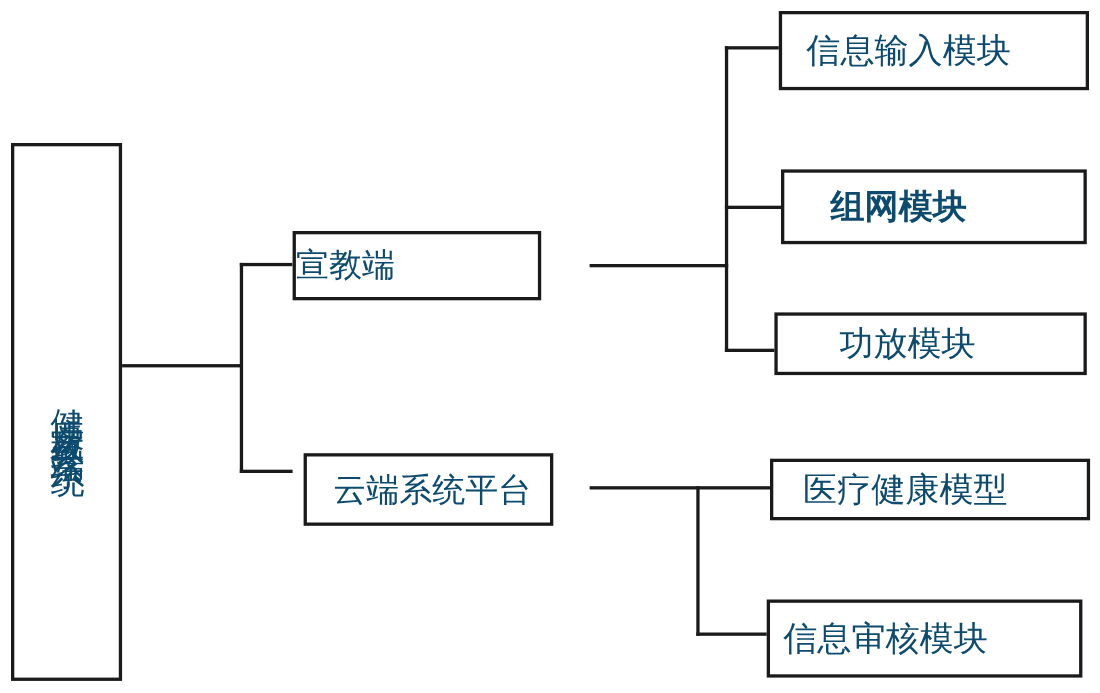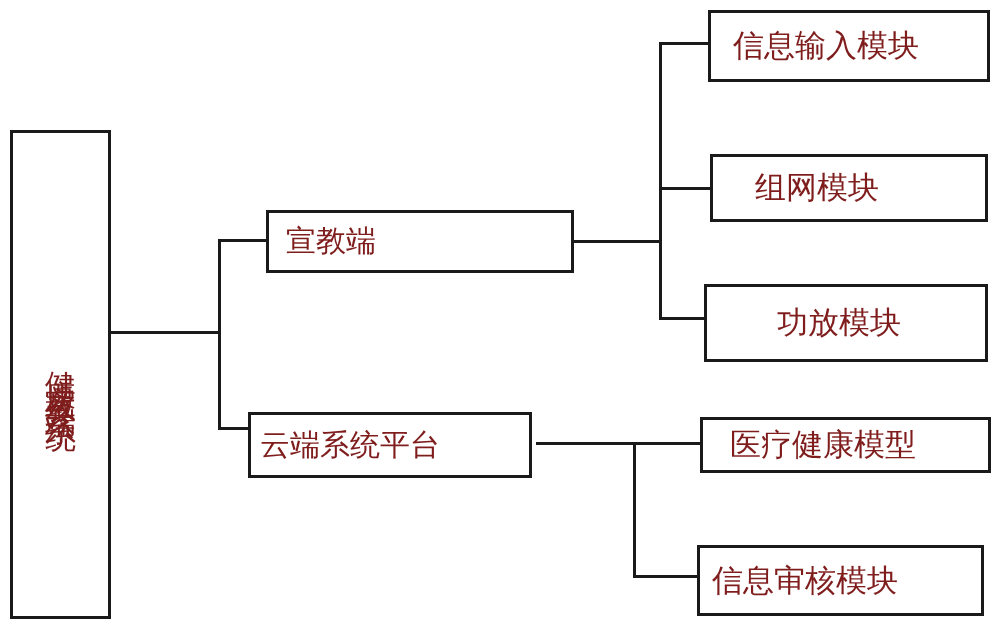--- a/index.html
+++ b/index.html
@@ -17,21 +17,21 @@
     color: #1a1a1a;
   }
   .box {
     position: absolute;
     box-sizing: border-box;
     border: 3px solid #1a1a1a;
     background: #ffffff;
     display: flex;
     align-items: center;
     font-size: 31px;
-    color: #7f1d1d;
+    color: #0c4a6e;
     white-space: nowrap;
     z-index: 2;
   }
   .line {
     position: absolute;
     background: #1a1a1a;
     z-index: 1;
   }
   
   #box-root {
@@ -39,26 +39,26 @@
     justify-content: center;
   }
   #box-root .vlabel {
     writing-mode: vertical-rl;
     text-orientation: upright;
     letter-spacing: 7px;
     font-size: 31px;
     line-height: 1;
   }
   
-  #box-education   { left: 266px; top: 210px; width: 308px; height: 63px; padding-left: 17px; font-size: 30px; font-family: Liberation Serif, serif; }
-  #box-cloud       { left: 248px; top: 412px; width: 284px; height: 66px; padding-left: 9px; font-size: 30px; }
+  #box-education   { left: 266px; top: 210px; width: 226px; height: 63px; font-size: 30px; font-family: Liberation Serif, serif; }
+  #box-cloud       { left: 276px; top: 412px; width: 227px; height: 66px; padding-left: 24px; font-size: 30px; }
   
   #box-info-input  { left: 708px; top: 10px;  width: 282px; height: 72px; padding-left: 22px; }
-  #box-networking  { left: 710px; top: 154px; width: 278px; height: 68px; padding-left: 42px; }
-  #box-amplifier   { left: 704px; top: 284px; width: 284px; height: 78px; padding-left: 70px; }
+  #box-networking  { left: 710px; top: 154px; width: 278px; height: 68px; padding-left: 42px; font-weight: bold; }
+  #box-amplifier   { left: 704px; top: 284px; width: 284px; height: 57px; padding-left: 56px; }
   #box-medical     { left: 700px; top: 417px; width: 291px; height: 56px; padding-left: 27px; }
   #box-info-review { left: 697px; top: 545px; width: 287px; height: 71px; padding-left: 12px; }
 
   
   #l-root-out      { left: 108px; top: 331px; width: 112px; height: 3px; }
   #l-v1            { left: 218px; top: 239px; width: 3px;   height: 191px; }
   #l-to-education  { left: 218px; top: 239px; width: 48px;  height: 3px; }
   #l-to-cloud      { left: 218px; top: 427px; width: 48px;  height: 3px; }
   #l-education-out { left: 536px; top: 240px; width: 126px; height: 3px; }
   #l-v2            { left: 659px; top: 42px;  width: 3px;   height: 278px; }

